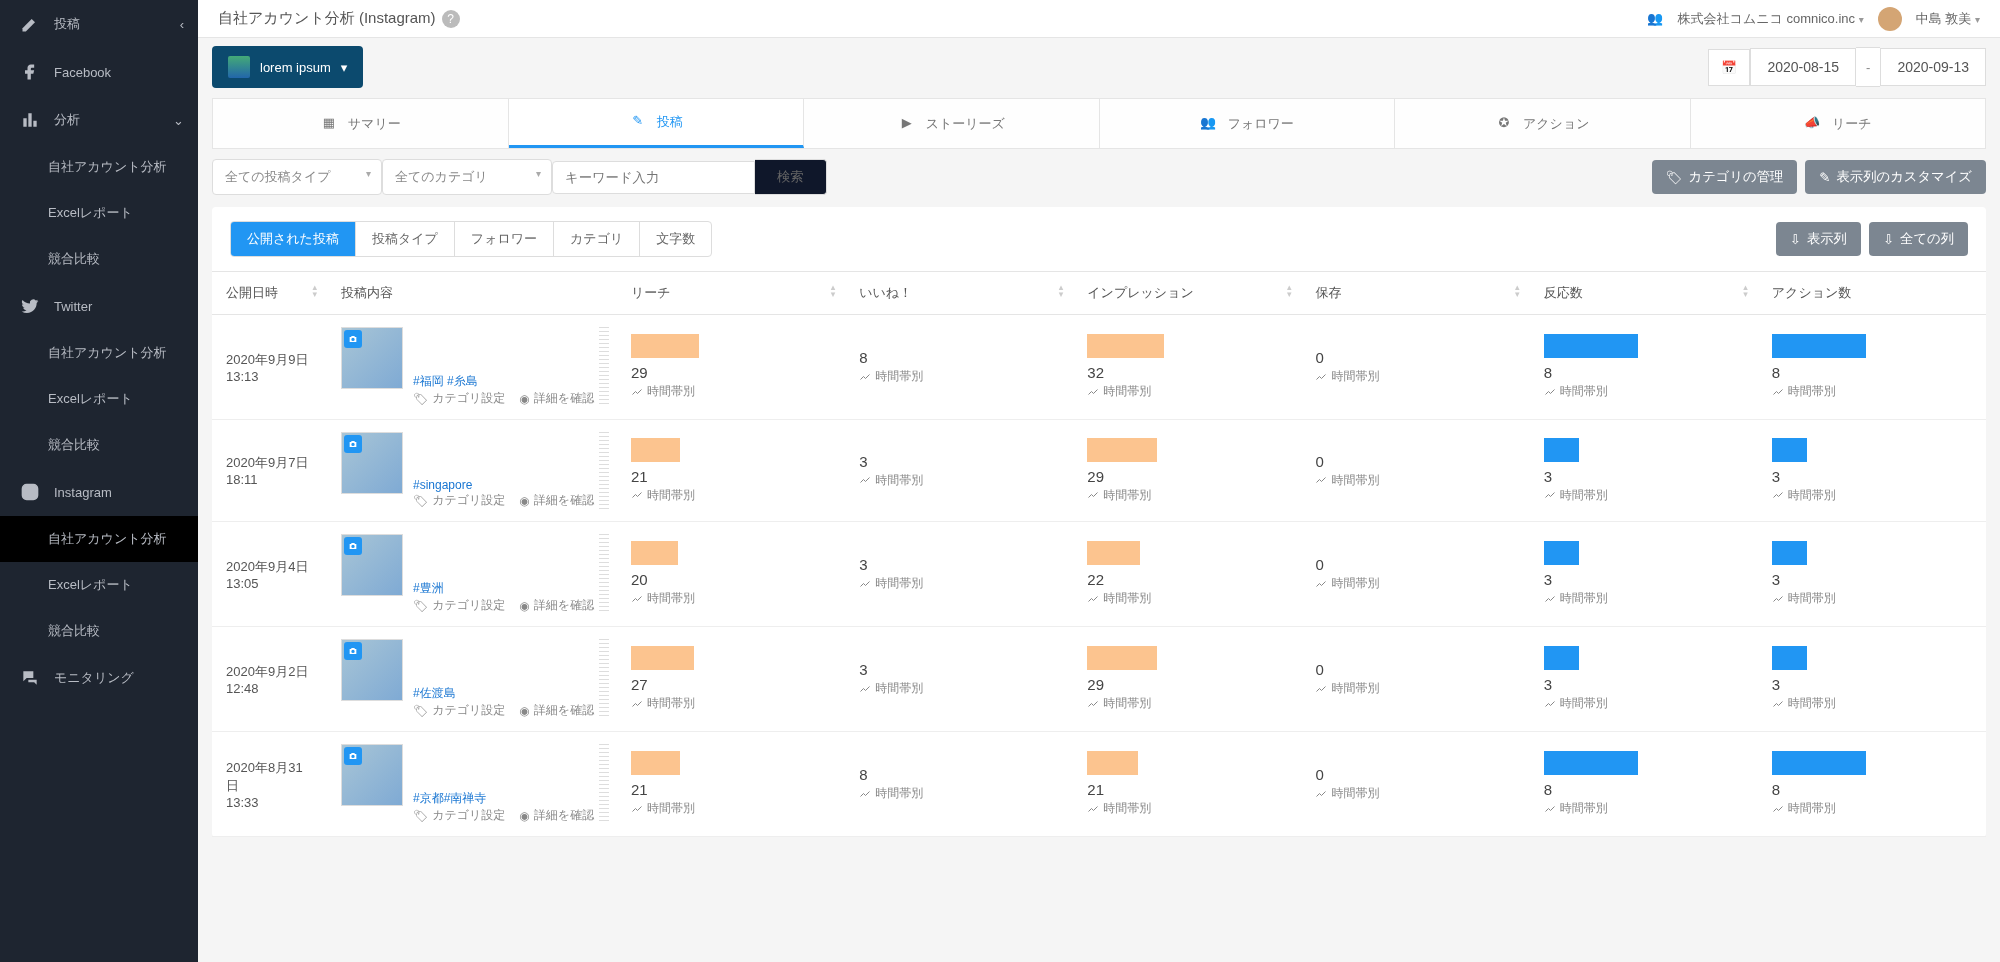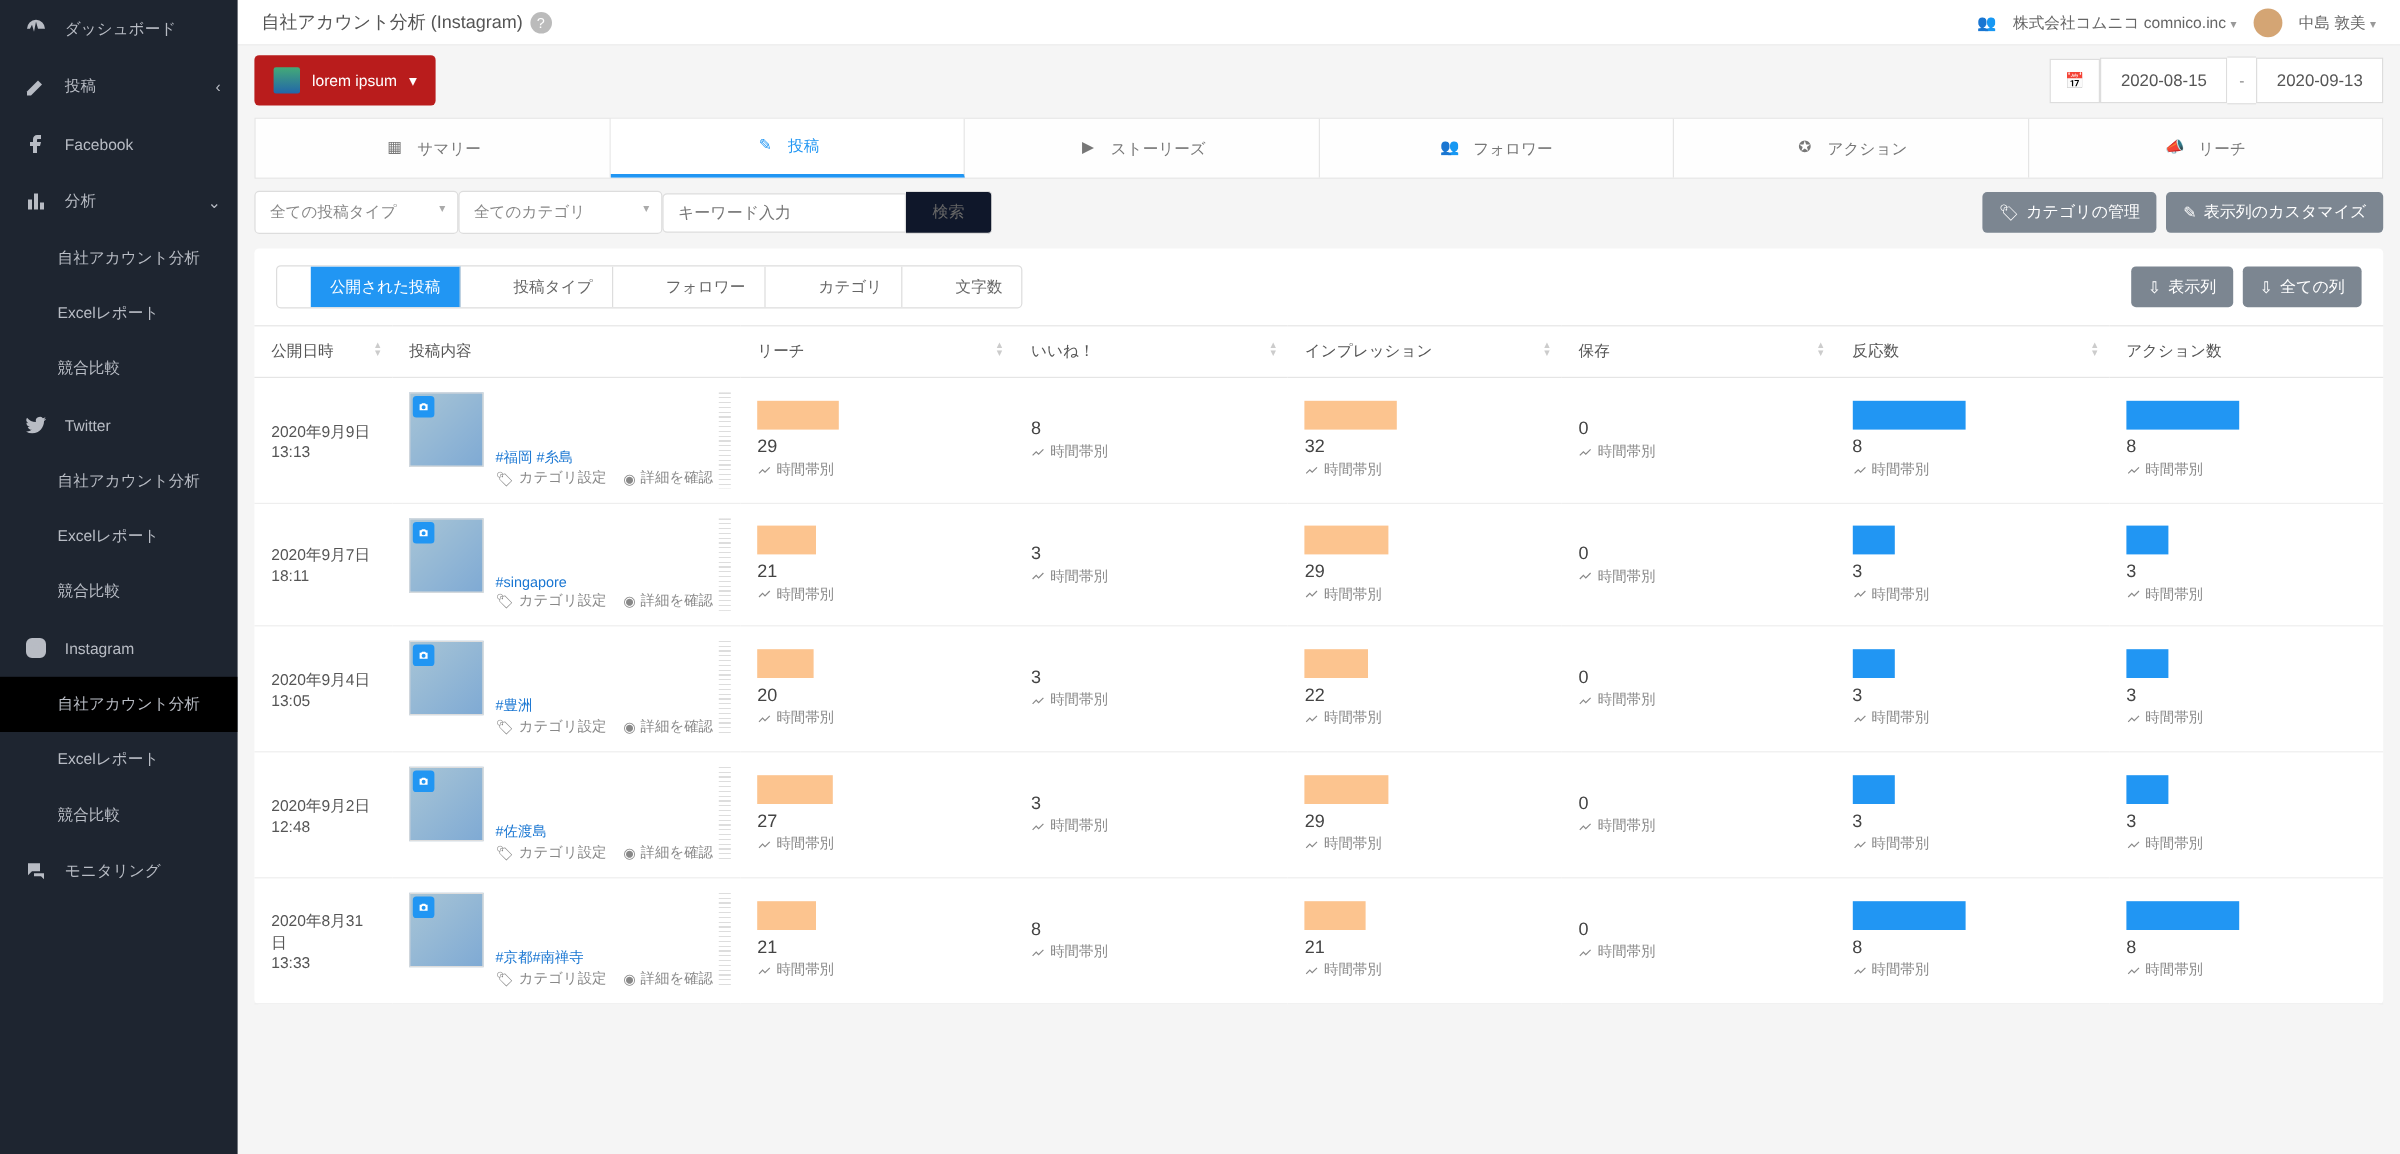--- a/index.html
+++ b/index.html
@@ -26,21 +26,21 @@
 .topbar { height: 38px; background: #fff; display: flex; align-items: center; padding: 0 20px; border-bottom: 1px solid #e5e5e5; }
 .page-title { font-size: 15px; color: #555; }
 .help-icon { width: 18px; height: 18px; border-radius: 50%; background: #bbb; color: #fff; display: inline-flex; align-items: center; justify-content: center; font-size: 12px; margin-left: 6px; }
 .top-right { margin-left: auto; display: flex; align-items: center; gap: 14px; font-size: 13px; color: #666; }
 .avatar { width: 24px; height: 24px; border-radius: 50%; background: #d4a574; }
 .tiny-chev { color: #999; font-size: 10px; }
 
 
 .content-wrap { flex: 1; overflow: auto; padding: 8px 14px 0 14px; background: #f5f5f5; }
 .row1 { display: flex; align-items: center; margin-bottom: 10px; }
-.acct-dd { background: #b91c1c; color: #fff; padding: 10px 16px; border-radius: 4px; display: flex; align-items: center; gap: 10px; }
+.acct-dd { background: #0c4a6e; color: #fff; padding: 10px 16px; border-radius: 4px; display: flex; align-items: center; gap: 10px; }
 .acct-thumb { width: 22px; height: 22px; background: linear-gradient(#4a7,#26a); border-radius: 2px; }
 .date-group { margin-left: auto; display: flex; align-items: center; gap: 0; }
 .date-btn { background: #fff; border: 1px solid #ddd; padding: 10px 12px; color: #888; }
 .date-input { background: #fff; border: 1px solid #ddd; padding: 10px 16px; font-size: 14px; color: #555; }
 .date-sep { padding: 0 10px; color: #888; background:#fff; border-top:1px solid #ddd; border-bottom:1px solid #ddd; height:40px; display:flex; align-items:center;}
 
 
 .tabs { display: flex; background: #fefefe; border: 1px solid #e5e5e5; }
 .tab { flex: 1; text-align: center; padding: 14px 0; color: #777; cursor: pointer; display: flex; align-items: center; justify-content: center; gap: 10px; border-right: 1px solid #e5e5e5; }
 .tab:last-child { border-right: none; }
@@ -53,21 +53,21 @@
 .select::after { content: "▾"; position: absolute; right: 10px; color: #aaa; font-size: 10px; }
 .search-input { border: 1px solid #ddd; border-radius: 4px 0 0 4px; padding: 8px 12px; min-width: 150px; }
 .search-btn { background: #0f172a; border: 1px solid #ddd; border-left: none; padding: 8px 22px; color: #666; border-radius: 0 4px 4px 0; }
 .right-actions { margin-left: auto; display: flex; gap: 8px; }
 .gray-btn { background: #7c8691; color: #fff; padding: 8px 14px; border-radius: 4px; display: flex; align-items: center; gap: 6px; border: none; cursor: pointer; }
 
 
 .table-card { background: #fff; margin-top: 12px; border-radius: 4px; }
 .seg-row { display: flex; align-items: center; padding: 14px 18px; gap: 0; }
 .seg-group { display: flex; border: 1px solid #ddd; border-radius: 4px; overflow: hidden; }
-.seg { padding: 8px 16px; border-right: 1px solid #ddd; color: #666; cursor: pointer; margin-left: 28px; }
+.seg { padding: 8px 16px; border-right: 1px solid #ddd; color: #666; cursor: pointer; }
 .seg:last-child { border-right: none; }
 .seg.active { background: #2196f3; color: #fff; }
 .seg-right { margin-left: auto; display: flex; gap: 8px; }
 .mini-btn { background: #7c8691; color: #fff; padding: 8px 14px; border-radius: 4px; display: flex; align-items: center; gap: 6px; border: none; }
 
 
 table { width: 100%; border-collapse: collapse; }
 th { text-align: left; padding: 12px 14px; border-top: 1px solid #e5e5e5; border-bottom: 1px solid #e5e5e5; color: #555; font-weight: 500; font-size: 13px; position: relative; }
 th .sort { position: absolute; right: 10px; color: #ccc; font-size: 9px; line-height: 7px; }
 td { padding: 12px 14px; border-bottom: 1px solid #eee; vertical-align: middle; font-size: 13px; }
@@ -89,28 +89,20 @@
 .metric-num { font-size: 15px; color: #444; margin-bottom: 2px; }
 .time-link { color: #888; font-size: 12px; display: flex; align-items: center; gap: 4px; }
 .time-link svg { width: 12px; height: 12px; stroke: #888; fill: none; }
 </style>
 </head>
 <body>
 
 <div class="app">
 
   <div class="sidebar">
-    <div class="nav-item">
-      <span class="nav-icon">
-          <svg viewBox="0 0 24 24">
-            <path d="M12 3a9 9 0 00-9 9h3l2-4 2 7 2-10 2 7h7a9 9 0 00-9-9z"></path>
-          </svg>
-        </span>
-      <span>ダッシュボード</span>
-    </div>
     <div class="nav-item">
       <span class="nav-icon">
           <svg viewBox="0 0 24 24">
             <path d="M3 17l11-11 4 4-11 11H3v-4z"></path>
           </svg>
         </span>
       <span>投稿</span>
       <span class="chev">‹</span>
     </div>
     <div class="nav-item">

